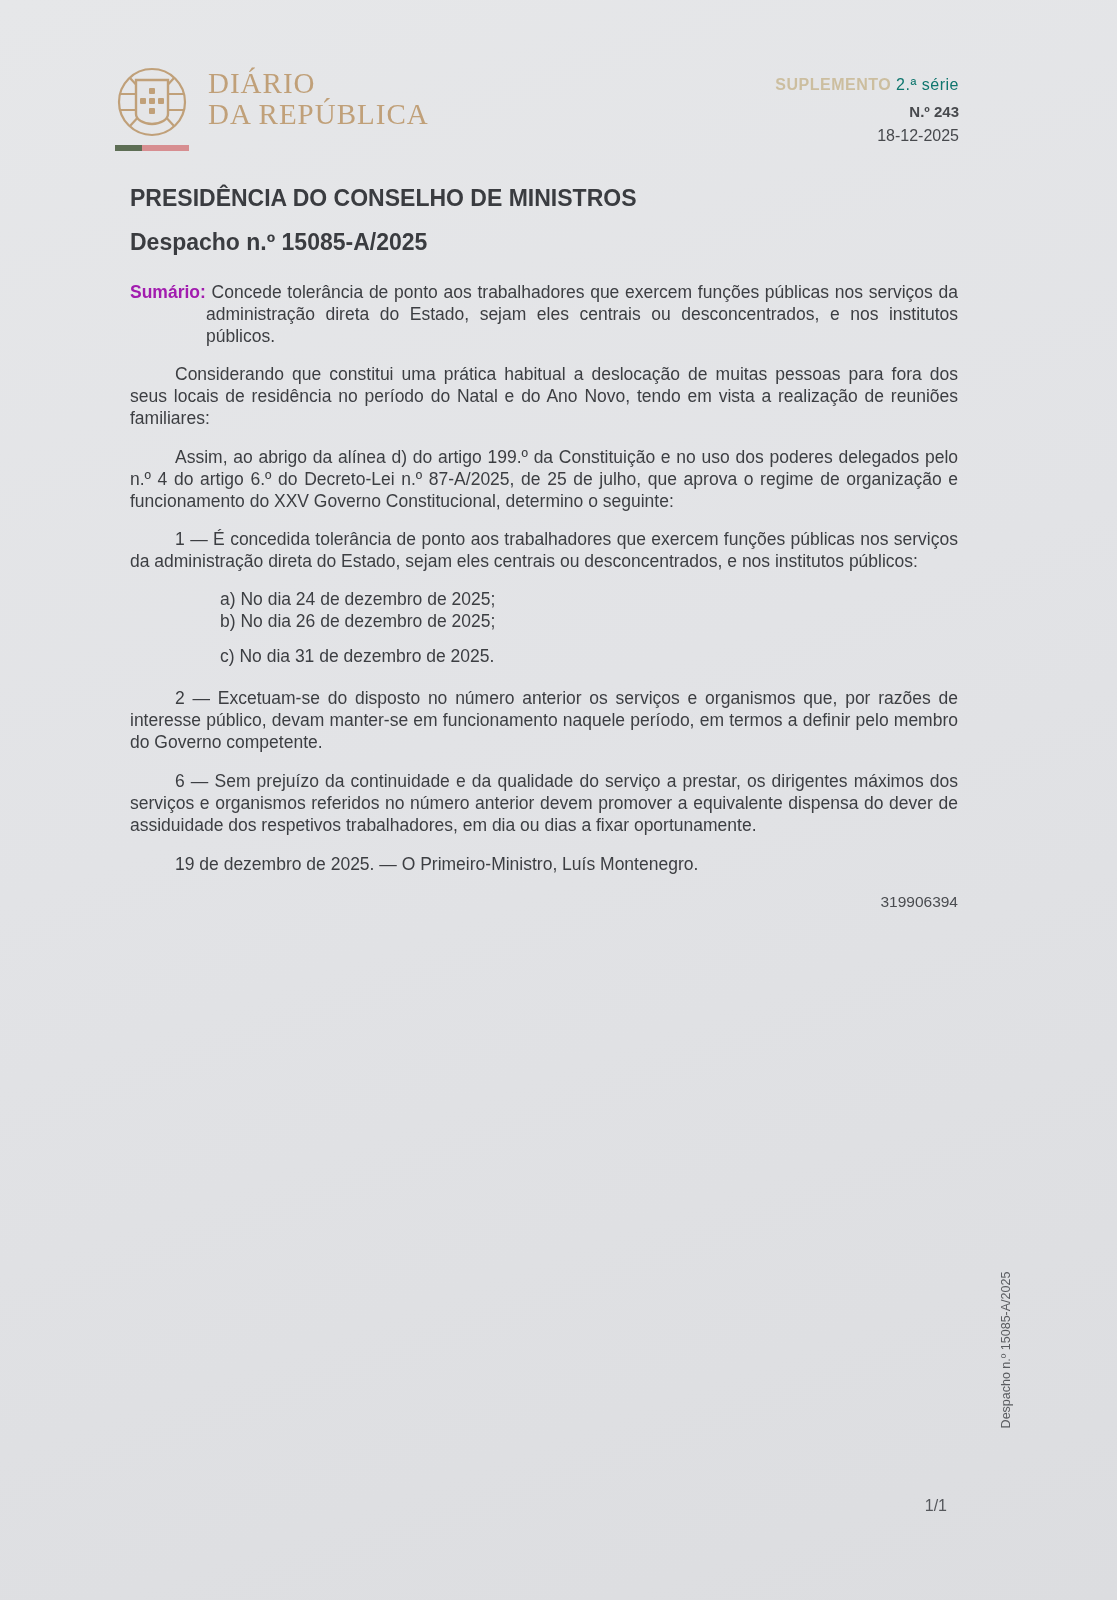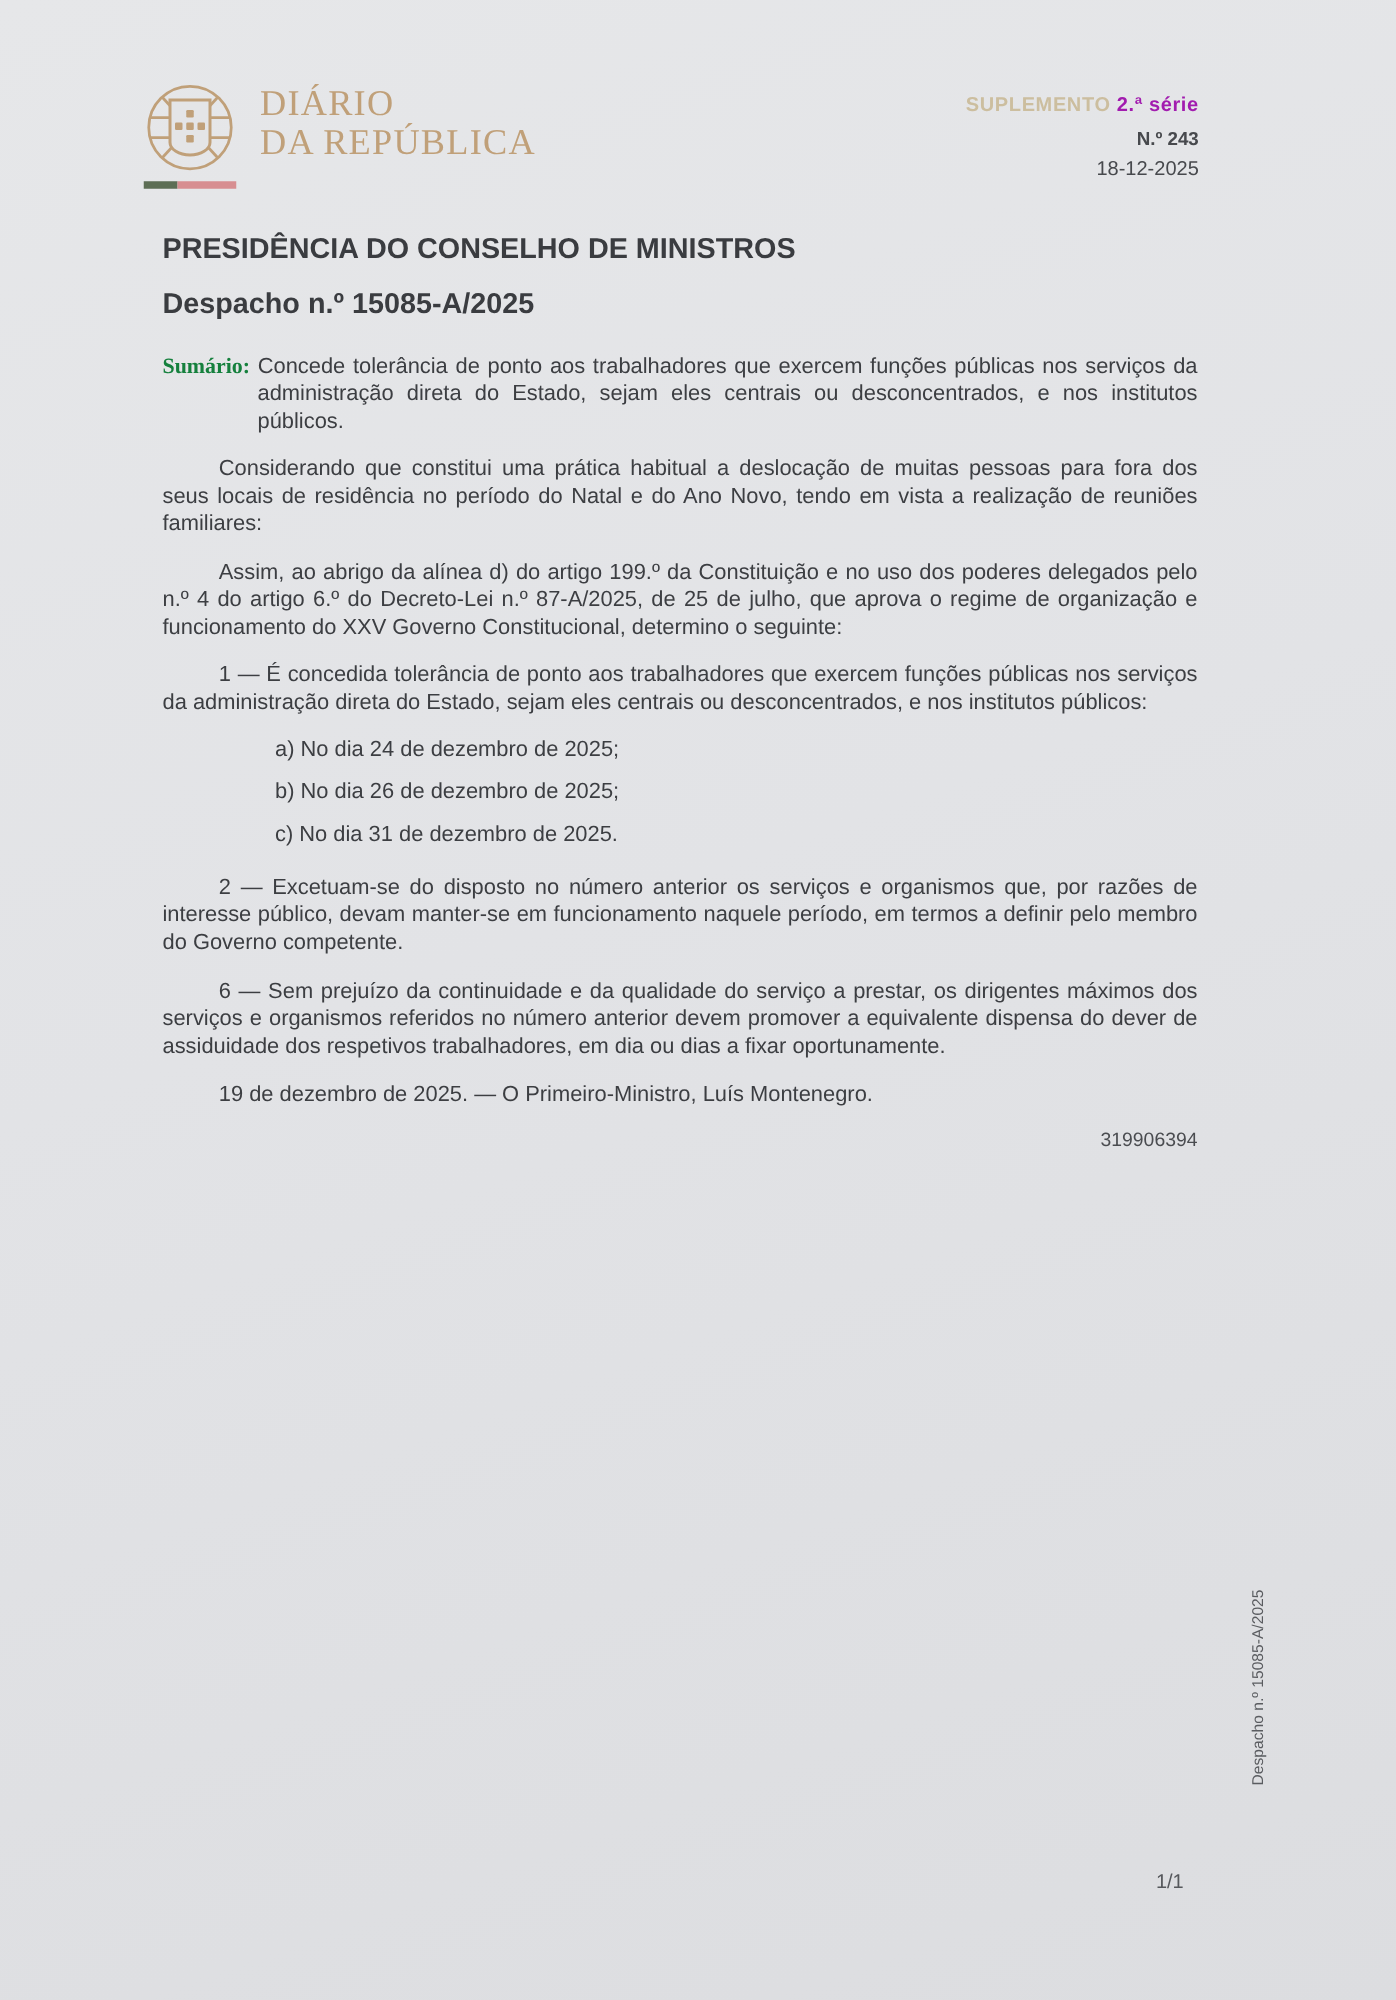--- a/index.html
+++ b/index.html
@@ -27,40 +27,40 @@
     font-family: "Liberation Serif", serif;
     font-size: 29px;
     line-height: 31px;
     letter-spacing: 1px;
     color: #c0a079;
   }
 
   .head-meta { position: absolute; top: 76px; right: 158px; text-align: right; }
   .supl-line { font-size: 16px; letter-spacing: 0.5px; }
   .supl-label { color: #ccbe9f; font-weight: bold; }
-  .supl-series { color: #a21caf; font-weight: bold; }
+  .supl-series { color: #0f766e; font-weight: normal; }
   .issue-line { margin-top: 9px; font-size: 15px; color: #47494d; font-weight: bold; }
   .date-line { margin-top: 7px; font-size: 16px; color: #47494d; }
 
   
   .doc { position: absolute; left: 130px; top: 187px; width: 828px; font-size: 17.5px; line-height: 22px; }
   .doc-org, .doc-office, .doc-number { font-size: 23px; font-weight: bold; color: #3a3c40; }
   .doc-office { margin-top: 21px; }
   .doc-number { margin-top: 22px; }
 
   .summary { margin-top: 28px; padding-left: 76px; text-indent: -76px; text-align: justify; }
-  .summary b { color: #15803d; font-family: Liberation Serif, serif; }
+  .summary b { color: #a21caf; }
 
   .para { text-align: justify; text-indent: 45px; }
   .p0 { margin-top: 16px; }
   .p1 { margin-top: 17px; }
   .p2 { margin-top: 16px; }
   .item { margin-left: 45px; text-align: left; }
   .p3 { margin-top: 16px; }
-  .p4 { margin-top: 11px; }
+  .p4 { margin-top: 0; }
   .p5 { margin-top: 13px; }
   .p6 { margin-top: 20px; }
   .p7 { margin-top: 17px; }
   .p8 { margin-top: 17px; text-align: left; }
 
   .ref-number { margin-top: 16px; text-align: right; font-size: 15.5px; color: #4a4c50; }
 
   
   .side-label {
     position: absolute;

